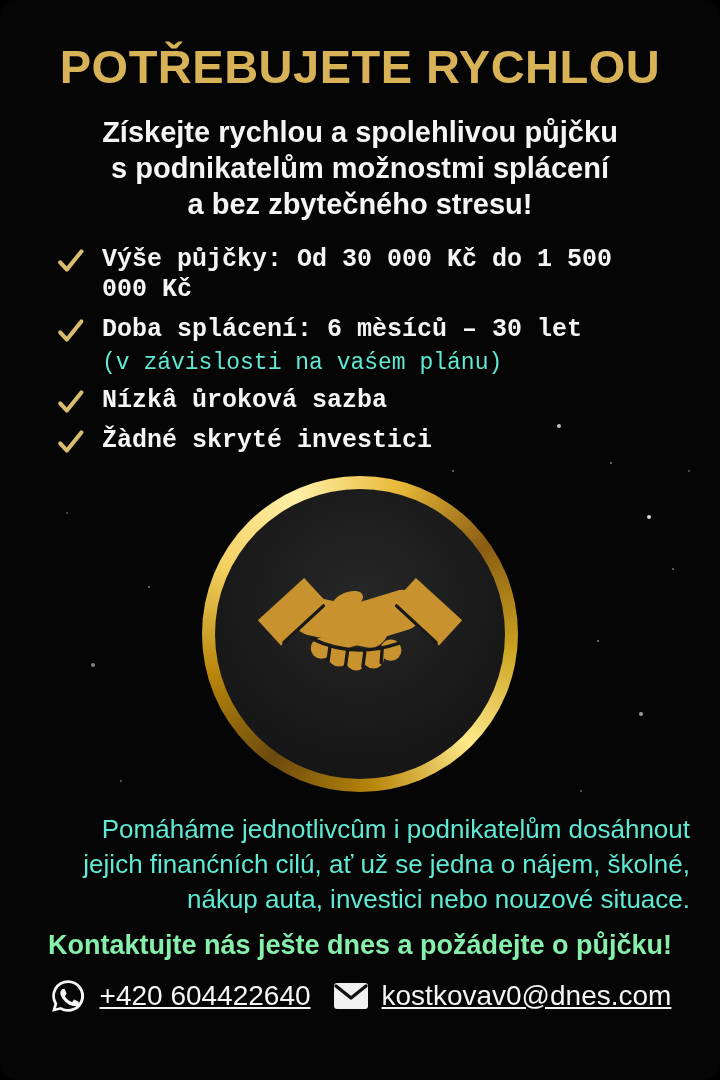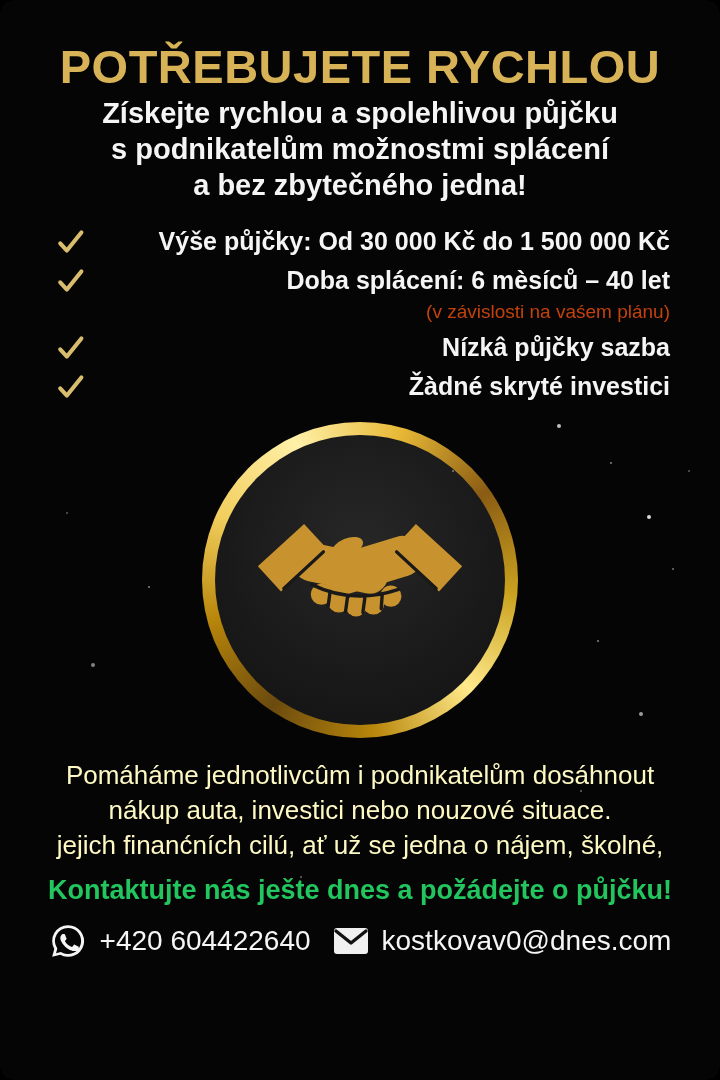--- a/index.html
+++ b/index.html
@@ -39,48 +39,49 @@
       300px 876px 0 0 rgba(255,255,255,.4),
       688px 470px 0 0 rgba(255,255,255,.35);
   }
   .title {
     margin: 0; padding-top: 40px;
     font-size: 47px; line-height: 1.17; font-weight: bold;
     letter-spacing: .5px;
     color: #d7b257;
   }
   .subtitle {
+    margin-top: 19px;
     font-size: 29px; line-height: 1.25; font-weight: bold;
     color: #f5f5f5;
   }
   .benefits {
     width: 620px;
     margin: 22px auto 0;
-    text-align: right;
+    text-align: left;
+    font-family: Liberation Mono, monospace;
   }
   .benefit-row {
     display: flex;
     align-items: flex-start;
     margin-bottom: 9px;
   }
   .check {
     width: 29px; height: 29px;
     flex: none;
     margin: 1px 17px 0 6px;
   }
   .benefit-body { flex: 1; }
   .benefit-text {
     font-size: 25px; font-weight: bold; line-height: 1.22;
     color: #f5f5f5;
   }
   .benefit-note {
-    font-size: 19px; font-weight: normal; line-height: 1.22;
-    color: #c2410c;
+    font-size: 23px; font-weight: normal; line-height: 1.22;
+    color: #5eead4;
     margin-top: 4px;
-    margin-left: 26px;
   }
   .badge {
     width: 316px; height: 316px;
     margin: 20px auto 0;
     border-radius: 50%;
     padding: 13px;
     box-sizing: border-box;
     background: conic-gradient(from 215deg,
       #6b4a0e, #b8860b, #f2cf5e, #fff0a8, #e8b img937, #8a5c13, #caa21f, #ffe98a, #b8860b, #6b4a0e);
     background: conic-gradient(from 215deg,
@@ -89,78 +90,80 @@
   .badge-inner {
     width: 100%; height: 100%;
     border-radius: 50%;
     background: radial-gradient(circle at 50% 38%, #272727 0%, #191919 60%, #121212 100%);
     display: flex; align-items: center; justify-content: center;
   }
   .handshake { width: 212px; height: 146px; margin-top: -10px; }
   .about {
     margin: 20px 30px 0;
     font-size: 26px; line-height: 1.34;
-    color: #fef9c3;
+    color: #5eead4;
+    text-align: right;
   }
   .cta {
     margin-top: 13px;
     font-size: 27px; font-weight: bold;
-    color: #22c55e;
+    color: #86efac;
   }
   .contacts {
     margin-top: 16px;
     display: flex; justify-content: center; align-items: center;
     gap: 22px;
     font-size: 28px;
     color: #f5f5f5;
+    text-decoration: underline;
   }
   .contact-item { display: flex; align-items: center; gap: 13px; }
   .wa-icon { width: 38px; height: 38px; }
   .mail-icon { width: 36px; height: 28px; }
 </style>
 </head>
 <body>
 
 <div class="flyer">
   <div class="stars"></div>
 
   <h1 class="title">
     <span>POTŘEBUJETE RYCHLOU</span><br>
   </h1>
 
   <div class="subtitle">
     <div>Získejte rychlou a spolehlivou půjčku</div>
     <div>s podnikatelům možnostmi splácení</div>
-    <div>a bez zbytečného jedna!</div>
+    <div>a bez zbytečného stresu!</div>
   </div>
 
   <div class="benefits">
     <div class="benefit-row">
       <svg class="check" viewBox="0 0 24 24">
         <path d="M3.5 13.5 L9 19.5 L21 4.5" fill="none" stroke="#d9bd6e" stroke-width="3.4" stroke-linecap="round" stroke-linejoin="round"></path>
       </svg>
       <div class="benefit-body">
         <div class="benefit-text">Výše půjčky: Od 30 000 Kč do 1 500 000 Kč</div>
       </div>
     </div>
     <div class="benefit-row">
       <svg class="check" viewBox="0 0 24 24">
         <path d="M3.5 13.5 L9 19.5 L21 4.5" fill="none" stroke="#d9bd6e" stroke-width="3.4" stroke-linecap="round" stroke-linejoin="round"></path>
       </svg>
       <div class="benefit-body">
-        <div class="benefit-text">Doba splácení: 6 mèsíců – 40 let</div>
+        <div class="benefit-text">Doba splácení: 6 mèsíců – 30 let</div>
         <div class="benefit-note">(v závislosti na vaśem plánu)</div>
       </div>
     </div>
     <div class="benefit-row">
       <svg class="check" viewBox="0 0 24 24">
         <path d="M3.5 13.5 L9 19.5 L21 4.5" fill="none" stroke="#d9bd6e" stroke-width="3.4" stroke-linecap="round" stroke-linejoin="round"></path>
       </svg>
       <div class="benefit-body">
-        <div class="benefit-text">Nízkâ půjčky sazba</div>
+        <div class="benefit-text">Nízkâ ůroková sazba</div>
       </div>
     </div>
     <div class="benefit-row">
       <svg class="check" viewBox="0 0 24 24">
         <path d="M3.5 13.5 L9 19.5 L21 4.5" fill="none" stroke="#d9bd6e" stroke-width="3.4" stroke-linecap="round" stroke-linejoin="round"></path>
       </svg>
       <div class="benefit-body">
         <div class="benefit-text">Žàdné skryté investici</div>
       </div>
     </div>
@@ -189,22 +192,22 @@
           <line x1="115" y1="99" x2="113" y2="114"></line>
           <line x1="133" y1="96" x2="132" y2="110"></line>
           <path d="M60,85 Q103,106 150,90"></path>
         </g>
       </svg>
     </div>
   </div>
 
   <div class="about">
     <div>Pomáháme jednotlivcûm i podnikatelům dosáhnout</div>
+    <div>jejich finanćních cilú, ať už se jedna o nájem, školné,</div>
     <div>nákup auta, investici nebo nouzové situace.</div>
-    <div>jejich finanćních cilú, ať už se jedna o nájem, školné,</div>
   </div>
 
   <div class="cta">Kontaktujte nás ješte dnes a požádejte o půjčku!</div>
 
   <div class="contacts">
     <div class="contact-item">
       <svg class="wa-icon" viewBox="0 0 24 24">
         <path fill="#f5f5f5" d="M12 2a10 10 0 0 0-8.67 14.98L2 22l5.15-1.35A10 10 0 1 0 12 2zm0 1.75a8.25 8.25 0 1 1-4.2 15.35l-.3-.18-3.05.8.81-2.99-.19-.31A8.25 8.25 0 0 1 12 3.75zM8.9 7.6c-.19 0-.5.07-.76.36-.26.29-1 .98-1 2.38 0 1.4 1.02 2.76 1.16 2.95.14.19 1.99 3.18 4.9 4.33 2.42.96 2.92.77 3.44.72.53-.05 1.7-.69 1.94-1.36.24-.67.24-1.25.17-1.37-.07-.12-.26-.19-.55-.33-.29-.14-1.7-.84-1.96-.93-.26-.1-.45-.14-.64.14-.19.29-.73.93-.9 1.12-.16.19-.33.21-.61.07-.29-.14-1.22-.45-2.31-1.42-.86-.76-1.43-1.71-1.6-2-.17-.29-.02-.44.12-.58.13-.13.29-.34.43-.5.14-.17.19-.29.29-.48.1-.19.05-.36-.02-.5-.07-.14-.63-1.55-.88-2.11-.23-.5-.47-.49-.65-.49z"></path>
       </svg>
       <span>+420 604422640</span>

